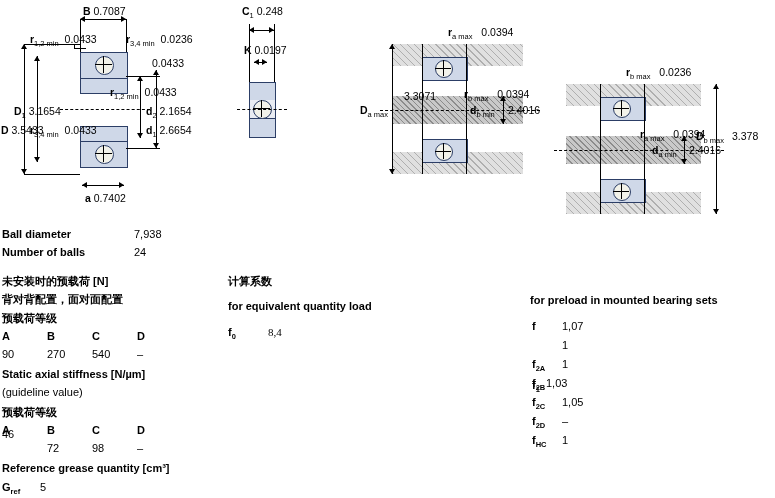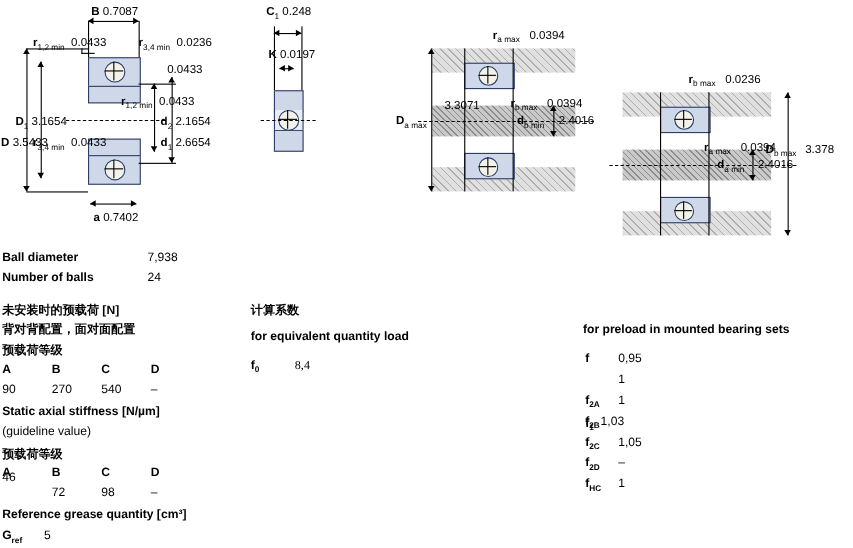--- a/index.html
+++ b/index.html
@@ -335,21 +335,21 @@
   </div>
   <div class="tblrow" style="left:40px;top:52px;font-family:Liberation Serif, serif;">8,4</div>
 </div>
 
 <div class="abs" style="left:530px;top:294px;width:240px;">
   <div class="tblrow hdrline" style="left:0;top:0;">for preload in mounted bearing sets</div>
 
   <div class="tblrow" style="left:2px;top:26px;">
     <span class="bold">f</span><span class="sub bold"></span>
   </div>
-  <div class="tblrow" style="left:32px;top:26px;">0,95</div>
+  <div class="tblrow" style="left:32px;top:26px;">1,07</div>
 
   <div class="tblrow" style="left:2px;top:45px;margin-top:40px;">
     <span class="bold">f</span><span class="sub bold">1</span>
   </div>
   <div class="tblrow" style="left:32px;top:45px;">1</div>
 
   <div class="tblrow" style="left:2px;top:64px;">
     <span class="bold">f</span><span class="sub bold">2A</span>
   </div>
   <div class="tblrow" style="left:32px;top:64px;">1</div>

